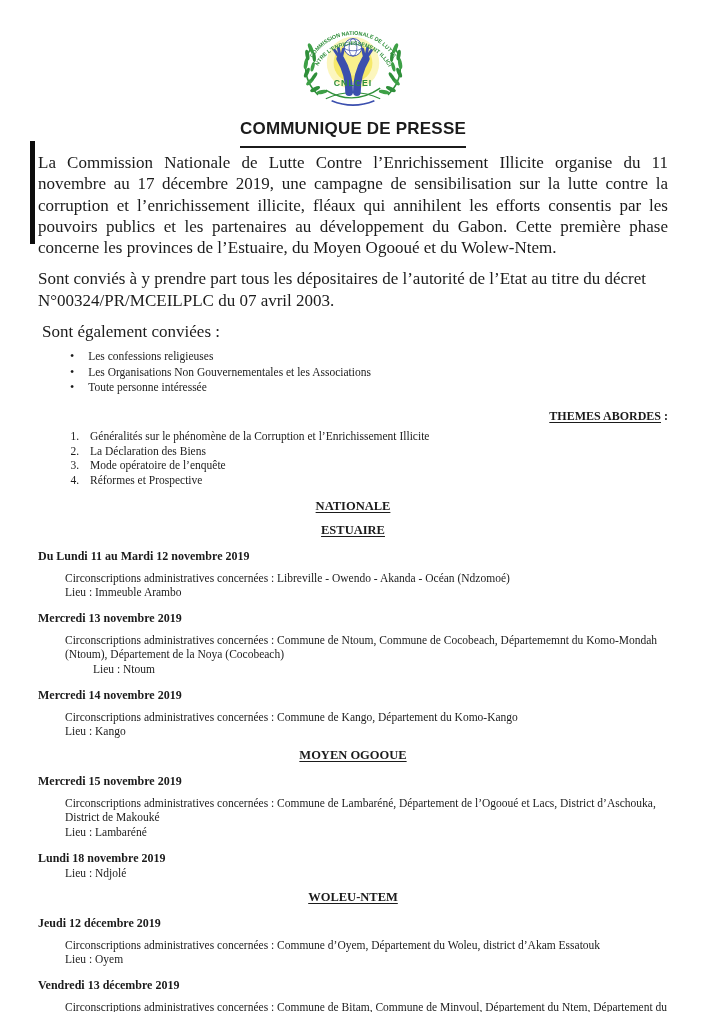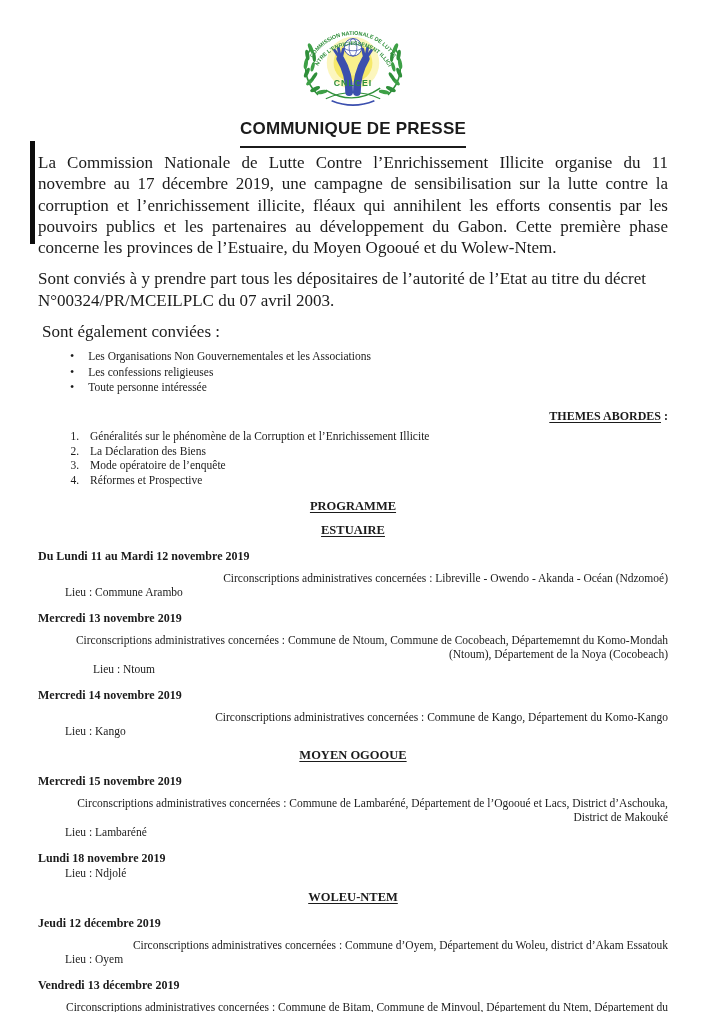--- a/index.html
+++ b/index.html
@@ -75,21 +75,20 @@
   .event-date {
     font-size: 12px;
     font-weight: bold;
     margin-top: 11px;
   }
   .event-body {
     margin-top: 7px;
     margin-left: 27px;
     font-size: 11.5px;
     line-height: 1.25;
-    text-align: right;
   }
   .event-lieu { margin-left: 27px; font-size: 11.5px; line-height: 1.3; }
   .event-lieu.extra-indent { margin-left: 55px; }
 
   
   .scan-mark {
     position: absolute;
     left: 30px; top: 141px;
     width: 5px; height: 103px;
     background: #0c0c0c;
@@ -171,46 +170,46 @@
 
   <div class="content">
 
     <p class="para justify" style="margin-top:13px">La Commission Nationale de Lutte Contre l’Enrichissement Illicite organise du 11 novembre au 17 décembre 2019, une campagne de sensibilisation sur la lutte contre la corruption et l’enrichissement illicite, fléaux qui annihilent les efforts consentis par les pouvoirs publics et les partenaires au développement du Gabon. Cette première phase concerne les provinces de l’Estuaire, du Moyen Ogooué et du Wolew-Ntem.</p>
 
     <p class="para">Sont conviés à y prendre part tous les dépositaires de l’autorité de l’Etat au titre du décret N°00324/PR/MCEILPLC du 07 avril 2003.</p>
 
     <p class="para invitees-intro">Sont également conviées :</p>
 
     <ul class="bullets" id="invitees-list">
+        <li>Les confessions religieuses</li>
         <li>Les Organisations Non Gouvernementales et les Associations</li>
-        <li>Les confessions religieuses</li>
         <li>Toute personne intéressée</li>
       </ul>
 
     <div class="themes-heading">
       <span class="u">THEMES ABORDES</span><span> :</span>
     </div>
 
     <ol class="themes" id="themes-list">
         <li>Généralités sur le phénomène de la Corruption et l’Enrichissement Illicite</li>
         <li>La Déclaration des Biens</li>
         <li>Mode opératoire de l’enquête</li>
         <li>Réformes et Prospective</li>
       </ol>
 
     <div class="centered-heading" style="margin-top:11px">
-      <span class="u">PROGRAMME</span>
+      <span class="u">NATIONALE</span>
     </div>
 
     <div id="programme-sections">
         <div class="centered-heading"><span class="u">ESTUAIRE</span></div>
         <div class="event">
           <div class="event-date">Du Lundi 11 au Mardi 12 novembre 2019</div>
           <div class="event-body">Circonscriptions administratives concernées : Libreville - Owendo - Akanda - Océan (Ndzomoé)</div>
-          <div class="event-lieu">Lieu : Commune Arambo</div>
+          <div class="event-lieu">Lieu : Immeuble Arambo</div>
         </div>
         <div class="event">
           <div class="event-date">Mercredi 13 novembre 2019</div>
           <div class="event-body">Circonscriptions administratives concernées : Commune de Ntoum, Commune de Cocobeach, Départememnt du Komo-Mondah (Ntoum), Département de la Noya (Cocobeach)</div>
           <div class="event-lieu extra-indent">Lieu : Ntoum</div>
         </div>
         <div class="event">
           <div class="event-date">Mercredi 14 novembre 2019</div>
           <div class="event-body">Circonscriptions administratives concernées : Commune de Kango, Département du Komo-Kango</div>
           <div class="event-lieu">Lieu : Kango</div>

